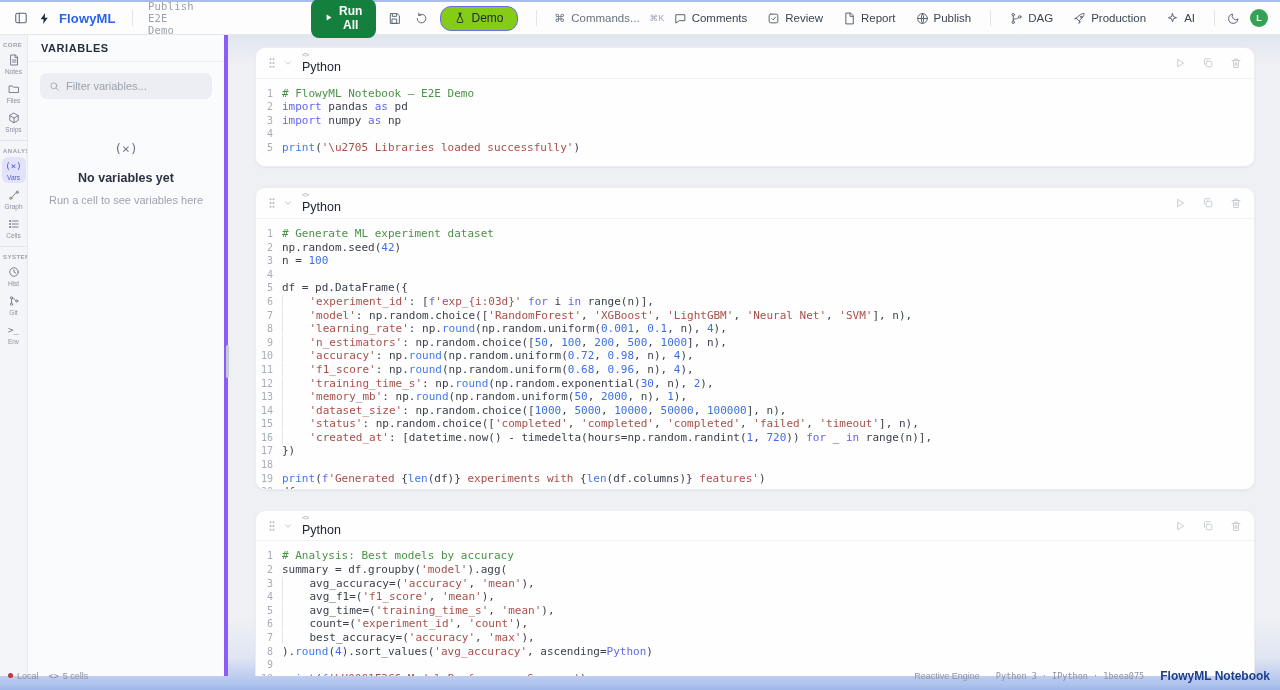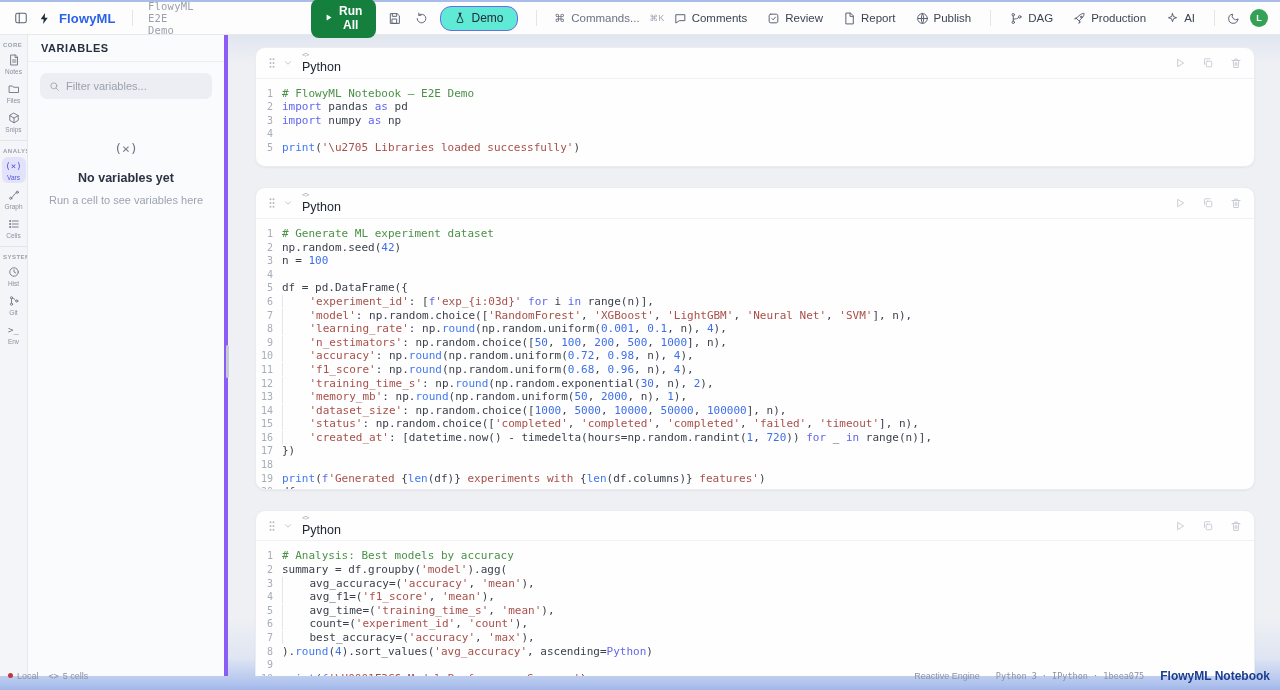--- a/index.html
+++ b/index.html
@@ -14,21 +14,21 @@
   .tb-left { display:flex; align-items:center; gap:8px; }
   .icon-btn { display:flex; align-items:center; justify-content:center; color:#5b6472; cursor:pointer; background:none; border:none; padding:2px; }
   .ic { display:inline-flex; align-items:center; justify-content:center; line-height:1; }
   .ic svg { display:block; }
   .brand { font-size:13px; font-weight:bold; color:#2a62e8; letter-spacing:.01em; }
   .vdiv { width:1px; height:16px; background:#e3e5ea; margin:0 8px; }
   .doc-title { font-family:"DejaVu Sans Mono", monospace; font-size:10.5px; color:#9aa1ab; letter-spacing:.02em; }
   .tb-center { display:flex; align-items:center; gap:10px; margin-left:112px; }
   .run-all { display:flex; align-items:center; gap:6px; background:#15803d; color:#fff; border:none;
     border-radius:8px; padding:5px 13px 6px; font-size:12px; font-weight:600; cursor:pointer; font-family:inherit; }
-  .demo-btn { display:flex; align-items:center; gap:6px; background:#5eead4; border:1.4px solid #6a6ae8;
+  .demo-btn { display:flex; align-items:center; gap:6px; background:#84cc16; border:1.4px solid #6a6ae8;
     border-radius:11px; padding:4px 13px 5px; font-size:12px; font-weight:500; color:#242b38; cursor:pointer; font-family:inherit; }
   .cmd-btn { display:flex; align-items:center; gap:6px; color:#6b7280; font-size:11.5px; background:none; border:none; cursor:pointer; font-family:inherit; }
   .kbd-hint { font-size:8.5px; color:#9ca3af; letter-spacing:.05em; }
   .tb-right { margin-left:auto; display:flex; align-items:center; gap:2px; }
   .tb-item { display:flex; align-items:center; gap:5px; color:#3c4451; font-size:11.5px; padding:4px 9px; border-radius:6px; cursor:pointer; background:none; border:none; font-family:inherit; }
   .tb-item .ic { color:#58606e; }
   .avatar { width:18px; height:18px; border-radius:50%; background:#35a155; color:#fff; font-size:9px; font-weight:bold;
     display:flex; align-items:center; justify-content:center; margin-left:6px; cursor:pointer; }
 
   
@@ -100,21 +100,21 @@
           </svg>
         </span>
       </button>
     <span class="ic">
         <svg width="13" height="13" viewBox="0 0 24 24" fill="#1f2937">
           <path d="M13 2 5 13.5h5.5L9.5 22l8.5-11.5h-5.5z"></path>
         </svg>
       </span>
     <span class="brand">FlowyML</span>
     <span class="vdiv"></span>
-    <span class="doc-title">FlowyML E2E Demo</span>
+    <span class="doc-title">Publish E2E Demo</span>
   </div>
   <div class="tb-center">
     <button class="run-all">
       <span class="ic">
           <svg width="9" height="9" viewBox="0 0 24 24" fill="#ffffff">
             <path d="M7 4l13 8-13 8z"></path>
           </svg>
         </span>
       <span>Run All</span>
     </button>

